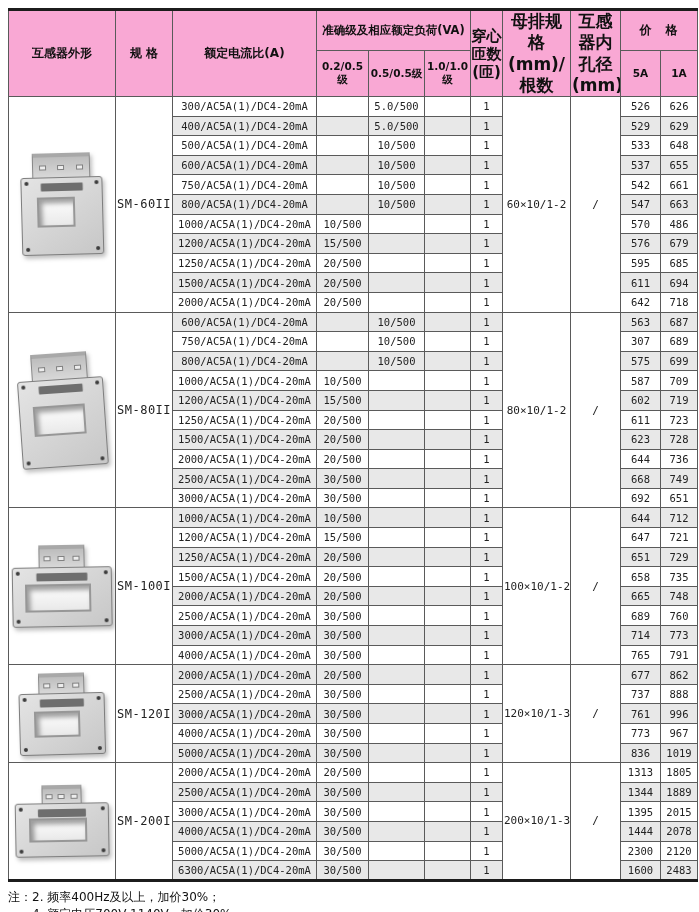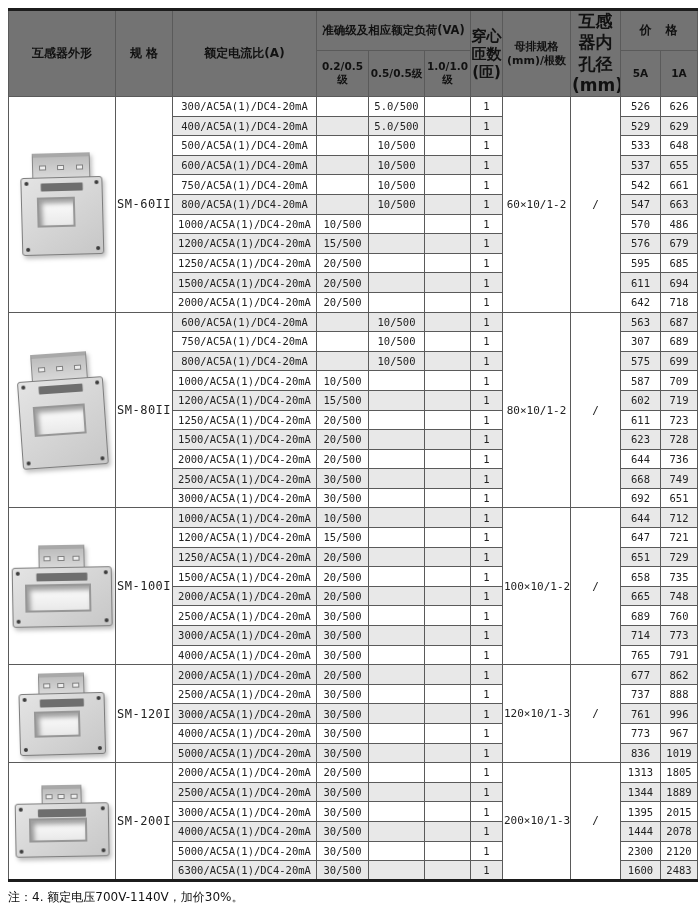--- a/index.html
+++ b/index.html
@@ -26,21 +26,21 @@
     padding:0 1px;
     text-align:center;
     vertical-align:middle;
     overflow:hidden;
   }
   thead th {
     font-size:12px;
     font-weight:600;
     line-height:1.25;
     height:24px;
-    background:#737373;
+    background:#f9a8d4;
     color:#111;
   }
   thead th.sub { font-size:10.5px; font-weight:600; }
   th.h-turns { font-size:15px; line-height:1.2; padding:0; }
   th.h-price { letter-spacing:1px; }
   tbody td {
     height:19.6px;
     font-family:"DejaVu Sans Mono", monospace;
     font-size:10.5px;
     color:#222;
@@ -136,21 +136,21 @@
       <col style="width:40px">
         <col style="width:37px">
     </colgroup>
     <thead>
       <tr>
         <th rowspan="2">互感器外形</th>
         <th rowspan="2">规 格</th>
         <th rowspan="2">额定电流比(A)</th>
         <th colspan="3" style="font-size:11.5px">准确级及相应额定负荷(VA)</th>
         <th rowspan="2" class="h-turns">穿心匝数(匝)</th>
-        <th rowspan="2" style="font-size:11px">母排规格(mm)/根数</th>
+        <th rowspan="2" style="font-size:17px">母排规格(mm)/根数</th>
         <th rowspan="2" style="font-size:17px">互感器内孔径(mm)</th>
         <th colspan="2" class="h-price">价　格</th>
       </tr>
       <tr>
         <th class="sub">0.2/0.5级</th>
         <th class="sub">0.5/0.5级</th>
         <th class="sub">1.0/1.0级</th>
         <th class="sub">5A</th>
         <th class="sub">1A</th>
       </tr>
@@ -615,17 +615,18 @@
           <td>1</td>
           <td>1600</td>
           <td>2483</td>
         </tr>
       </tbody>
   </table>
 
   <div class="notes">
     <span class="notes-prefix">注：</span>
     <div class="note-lines">
+      <div>2. 频率400Hz及以上，加价30%；</div>
       <div>4. 额定电压700V-1140V，加价30%。</div>
     </div>
   </div>
 
 </div>
 
 </body></html>

